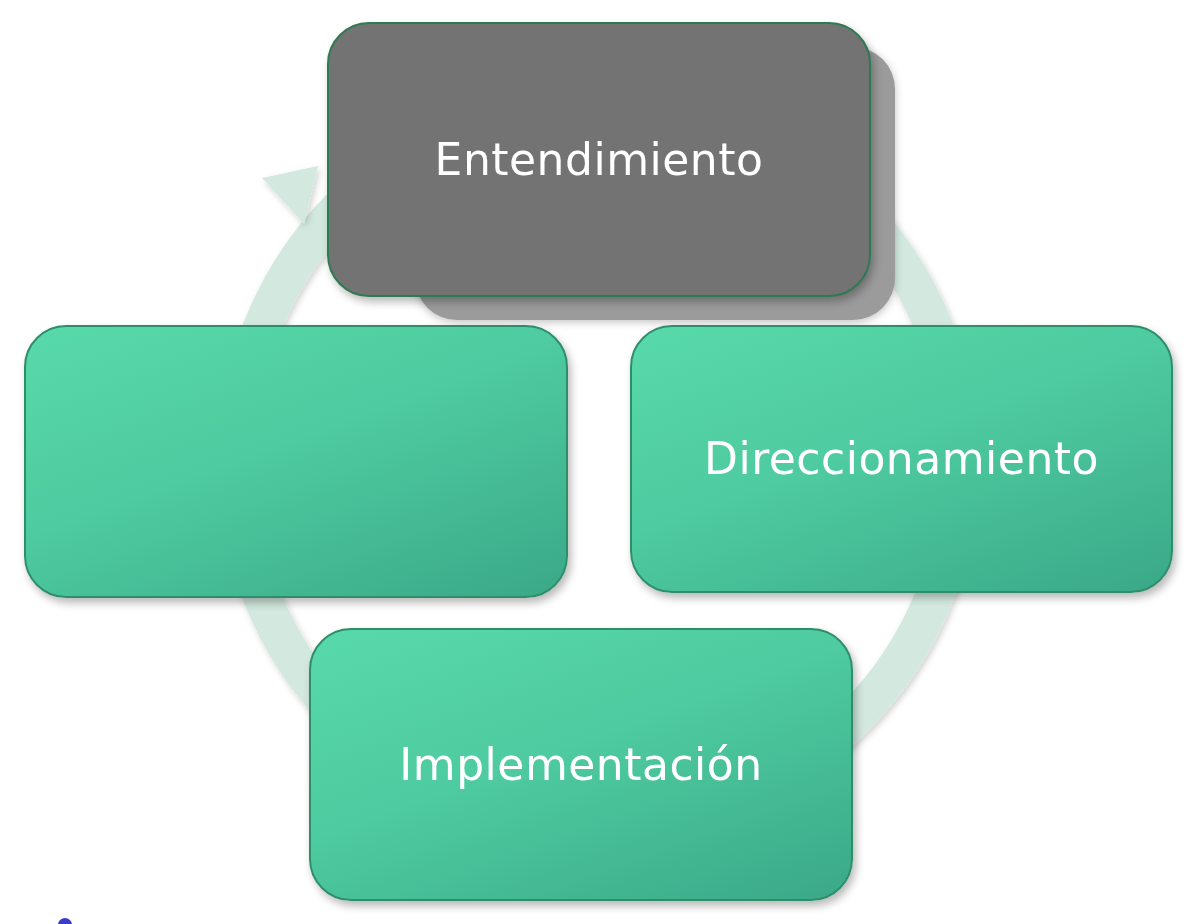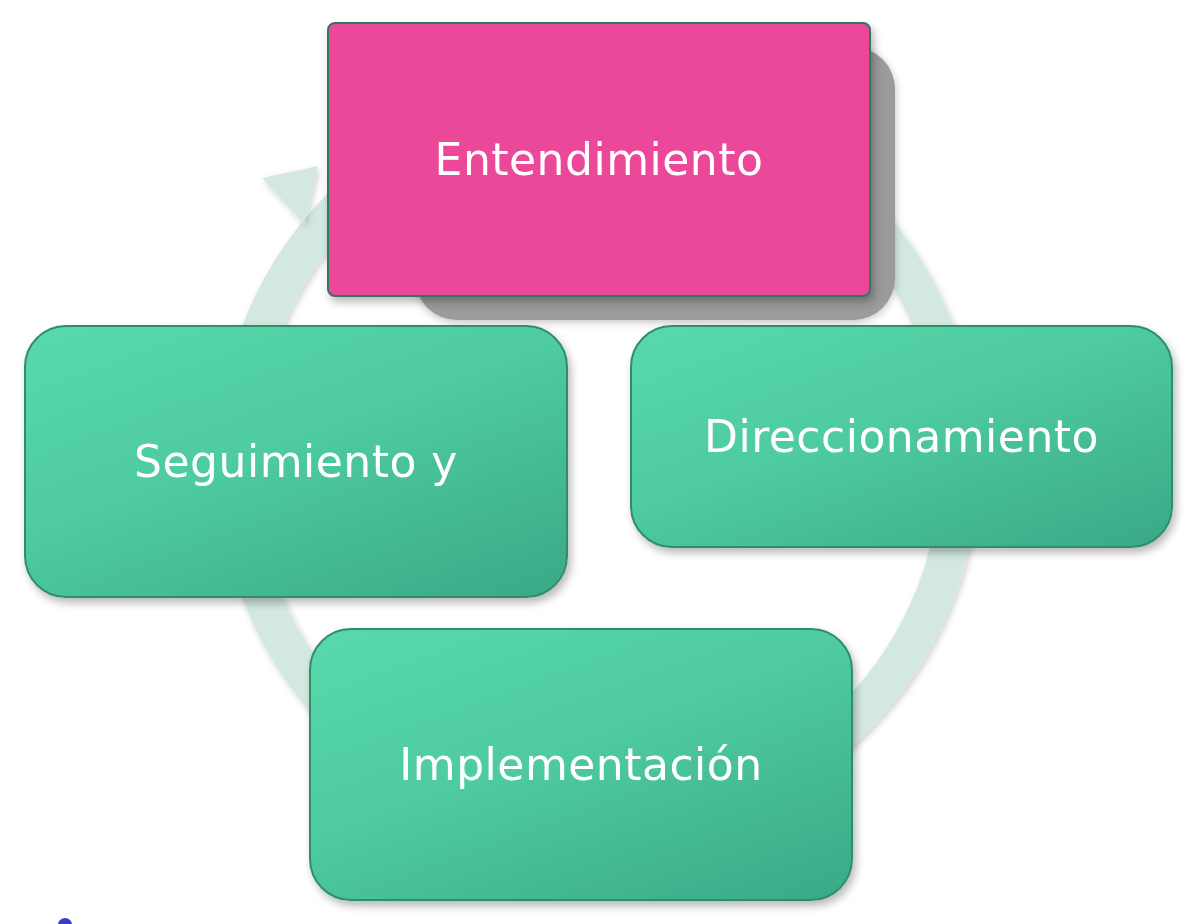--- a/index.html
+++ b/index.html
@@ -10,24 +10,24 @@
       background: #9b9b9b; border-radius: 42px; box-shadow: 0 2px 8px rgba(0,0,0,0.25);
     }
     .box {
       position: absolute; border-radius: 42px; border: 2px solid #2e8e6a;
       display: flex; align-items: center; justify-content: center; text-align: center;
       color: #ffffff; font-size: 44px; line-height: 58px; letter-spacing: 0.5px;
       box-shadow: 3px 5px 8px rgba(0,0,0,0.28);
       box-sizing: border-box;
     }
     .box.light { background: linear-gradient(160deg, #58d9ab 0%, #4ecba0 45%, #3aa887 100%); }
-    .box.dark { background: #ec4899; border-color: #2e7a55; border-radius: 8px; }
+    .box.dark { background: #737373; border-color: #2e7a55; }
     .box span { display: block; }
     #b1 { left: 327px; top: 22px; width: 544px; height: 275px; }
-    #b2 { left: 630px; top: 325px; width: 543px; height: 223px; }
+    #b2 { left: 630px; top: 325px; width: 543px; height: 268px; }
     #b3 { left: 309px; top: 628px; width: 544px; height: 273px; }
     #b4 { left: 24px; top: 325px; width: 544px; height: 273px; }
     .corner-mark { position: absolute; left: 58px; top: 918px; width: 14px; height: 10px; background: #3b3fc8; border-radius: 7px 7px 0 0; }
   </style>
 </head>
 <body>
 
 <svg class="ring" width="1195" height="924" viewBox="0 0 1195 924">
   <defs>
     <filter id="sh" x="-10%" y="-10%" width="120%" height="120%">
@@ -51,17 +51,16 @@
 <div id="b2" class="box light">
   <span>Direccionamiento</span>
 </div>
 
 <div id="b3" class="box light">
   <span>Implementación</span>
 </div>
 
 <div id="b4" class="box light">
   <div>
-    <span>Seguimiento y</span>
   </div>
 </div>
 
 <div class="corner-mark"></div>
 
 </body></html>

